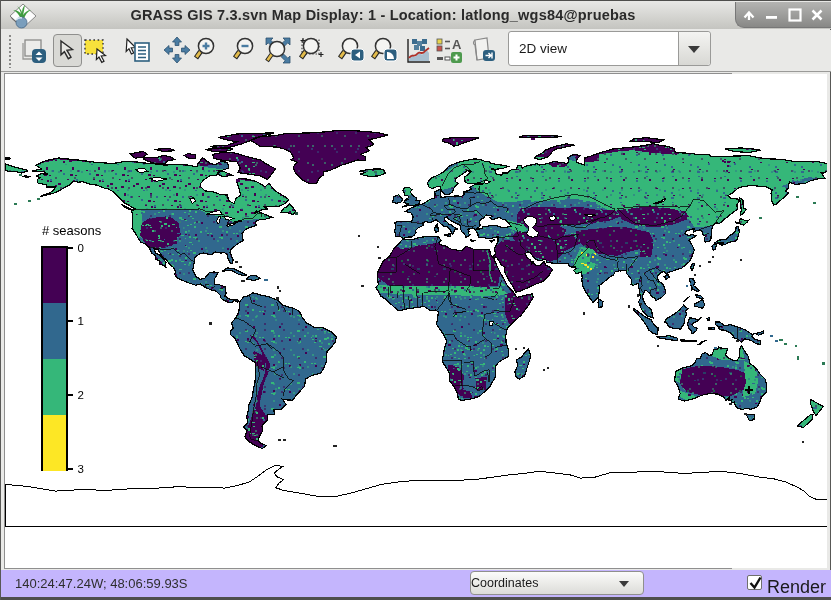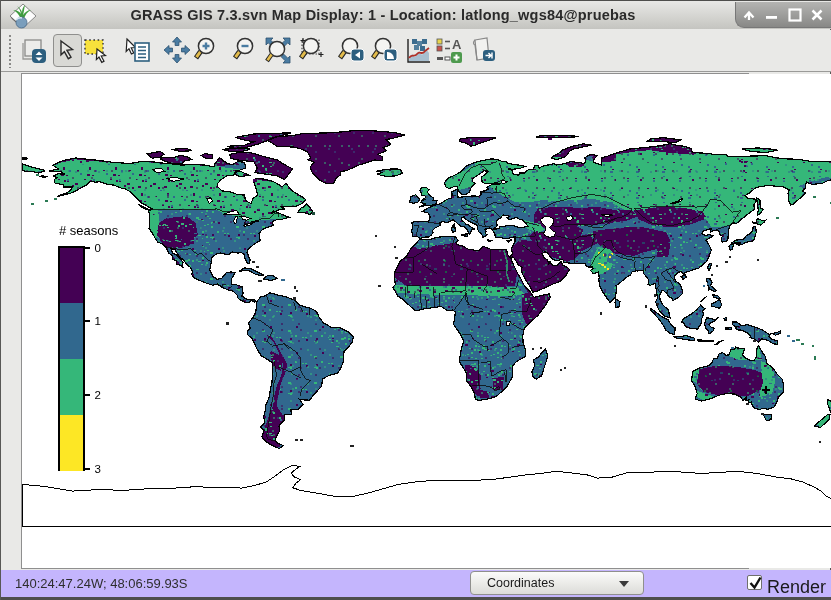--- a/index.html
+++ b/index.html
@@ -20,27 +20,27 @@
  border:1px solid #8f8f8d;border-radius:4px}
 #combo{position:absolute;left:507px;top:1px;width:203px;height:35px;background:#fff;
  border:1px solid #9a9a98;border-radius:3px}
 #combo .txt{position:absolute;left:10px;top:9px;font-size:13.5px;color:#1a1a1a}
 #combo .btn{position:absolute;right:0;top:0;width:32px;height:33px;
  background:linear-gradient(#f4f4f2,#d8d8d4);border-left:1px solid #9a9a98;
  border-radius:0 3px 3px 0}
 #combo .arr{position:absolute;right:10px;top:14px;width:0;height:0;
  border-left:6px solid transparent;border-right:6px solid transparent;
  border-top:7px solid #3a3a3a}
-#canvas{position:absolute;left:20px;top:73px;width:728px;height:496px;background:#fff;
+#canvas{position:absolute;left:3px;top:73px;width:728px;height:496px;background:#fff;
  border:1px solid #8f8f8f}
 #statusbar{position:absolute;left:0;top:570px;width:831px;height:27px;background:#c4b5fd}
 #coords{position:absolute;left:14px;top:6px;font-size:13px;color:#2e2e2e}
 #scombo{position:absolute;left:469px;top:1px;width:174px;height:24px;
  background:linear-gradient(#fbfbfa,#dcdcd8);border:1px solid #8f8f8d;border-radius:4px}
-#scombo .txt{position:absolute;left:16px;top:4px;font-size:12.5px;color:#1a1a1a}
+#scombo .txt{position:absolute;left:0;top:4px;font-size:12.5px;color:#1a1a1a}
 #scombo .arr{position:absolute;right:14px;top:9px;width:0;height:0;
  border-left:5.5px solid transparent;border-right:5.5px solid transparent;
  border-top:6px solid #3a3a3a}
 #rbox{position:absolute;left:746px;top:5px;width:15px;height:15px;background:#fff;
  border:1px solid #6f6f6d;border-radius:2px}
 #rbox svg{position:absolute;left:0px;top:0px}
 #rlabel{position:absolute;left:766px;top:7px;font-size:18px;color:#1a1a1a}
 #botline{position:absolute;left:0;top:597px;width:831px;height:3px;background:#4e4e4c}
 </style></head><body>
 <div id="win">
@@ -154,20 +154,25 @@
         <rect x="10" y="21" width="5" height="3" fill="#fff" stroke="#555"></rect>
         <rect x="16" y="16" width="11" height="11" rx="2" fill="#4e9a4e"></rect>
         <path d="M21.5 18.5 v6 M18.5 21.5 h6" stroke="#fff" stroke-width="2"></path>
       </svg>
       <svg class="ticon" style="left:468px" width="28" height="30" viewBox="0 0 28 30">
         <path d="M6 4 L18 2 L20 22 L8 24 Z" fill="#f2f2f0" stroke="#888" stroke-width="1.2"></path>
         <path d="M6 4 C4 6 4 8 6 9 L8 24" fill="none" stroke="#888" stroke-width="1.2"></path>
         <rect x="14" y="14" width="12" height="11" rx="3" fill="#2d5f7f"></rect>
         <path d="M16.5 19.5 h5 m-2 -2.5 l2.5 2.5 -2.5 2.5 M23 16.5 v6" stroke="#fff" stroke-width="1.4" fill="none"></path>
       </svg>
+  <div id="combo">
+        <span class="txt">2D view</span>
+        <span class="btn"></span>
+        <span class="arr"></span>
+      </div>
  </div>
  <div id="canvas"><svg id="map" width="822" height="494" viewBox="0 0 822 494" shape-rendering="crispEdges">
         <defs>
           <pattern id="pB" width="26" height="26" patternUnits="userSpaceOnUse">
             <rect width="26" height="26" fill="#31688e"></rect>
             <rect x="20" y="3" width="2" height="1" fill="#35b779"></rect>
             <rect x="8" y="7" width="2" height="2" fill="#35b779"></rect>
             <rect x="23" y="3" width="2" height="1" fill="#35b779"></rect>
             <rect x="13" y="1" width="2" height="2" fill="#35b779"></rect>
             <rect x="6" y="7" width="2" height="1" fill="#35b779"></rect>

